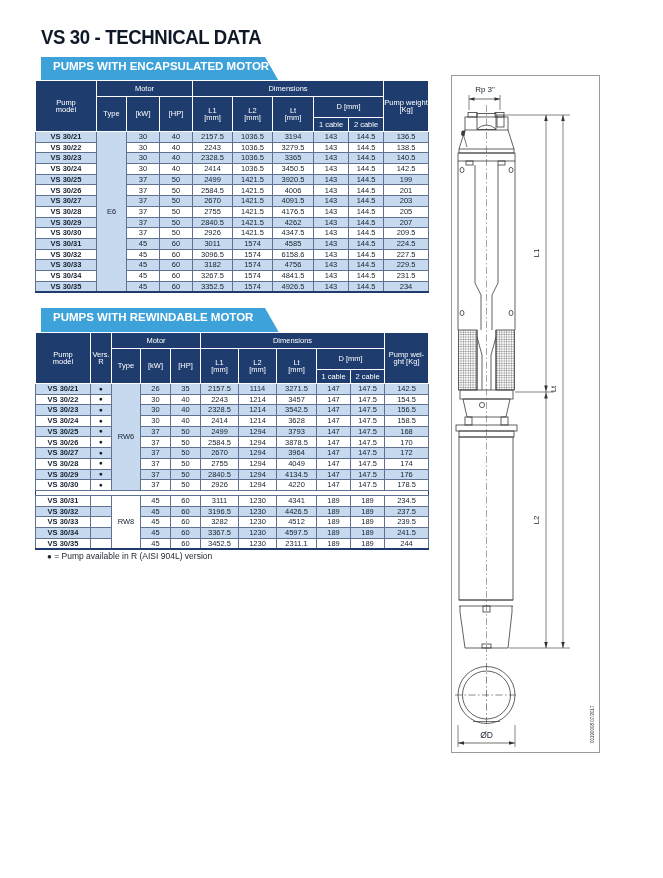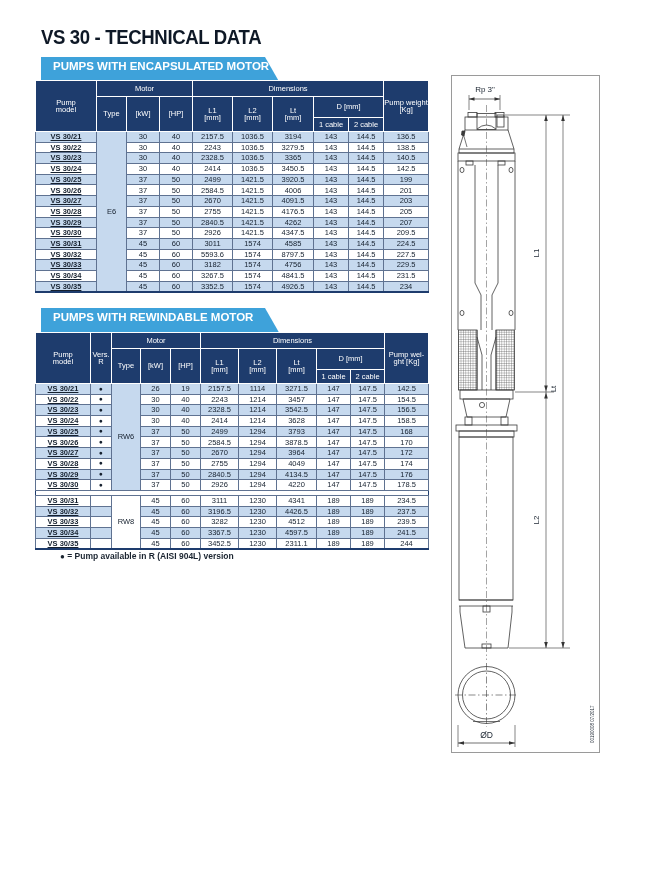--- a/index.html
+++ b/index.html
@@ -31,27 +31,27 @@
     font-size:7.5px;padding:1px 0;text-align:center;vertical-align:middle;white-space:pre-line;
   }
   .data-table thead tr.h1 th{height:13px;margin-top:12px;}
   .data-table thead tr.h2 th{height:18px;}
   .data-table thead tr.h3 th{height:11px;}
   .data-table tbody td{
     border:1px solid #5f7291;height:9.7px;padding:0;text-align:center;vertical-align:middle;
     background:#fff;
   }
   .data-table tbody tr.stripe td{background:#c6d9ee;}
-  .model-cell{font-weight:700;text-decoration:underline;}
+  .model-cell{font-weight:700;}
   .type-cell.bg-blue{background:#c6d9ee !important;margin-left:41px;}
   .type-cell.bg-white{background:#ffffff !important;}
   .vers-cell{font-size:6.5px;}
   tbody.gap td{border:none;height:4px;background:#fff;padding:0;}
   .footnote{
-    position:absolute;left:60px;top:551px;font-size:8.5px;color:#1a2430;font-weight:bold;
+    position:absolute;left:47px;top:551px;font-size:8.5px;color:#1a2430;
   }
   .footnote .sym{font-size:8px;vertical-align:0.5px;}
   #drawing{position:absolute;left:451px;top:75px;}
   svg text{font-family:"Liberation Sans",sans-serif;fill:#1a2430;}
 </style>
 </head>
 <body>
 
 <div class="page-title">VS 30 - TECHNICAL DATA</div>
 
@@ -216,23 +216,23 @@
         <td class="num-cell">1574</td>
         <td class="num-cell">4585</td>
         <td class="num-cell">143</td>
         <td class="num-cell">144.5</td>
         <td class="num-cell">224.5</td>
       </tr>
       <tr>
         <td class="model-cell">VS 30/32</td>
         <td class="num-cell">45</td>
         <td class="num-cell">60</td>
-        <td class="num-cell">5593.6</td>
+        <td class="num-cell">3096.5</td>
         <td class="num-cell">1574</td>
-        <td class="num-cell">8797.5</td>
+        <td class="num-cell">6158.6</td>
         <td class="num-cell">143</td>
         <td class="num-cell">144.5</td>
         <td class="num-cell">227.5</td>
       </tr>
       <tr class="stripe">
         <td class="model-cell">VS 30/33</td>
         <td class="num-cell">45</td>
         <td class="num-cell">60</td>
         <td class="num-cell">3182</td>
         <td class="num-cell">1574</td>
@@ -309,21 +309,21 @@
       <th>1 cable</th>
       <th>2 cable</th>
     </tr>
   </thead>
   <tbody id="t2-body-0">
       <tr class="stripe">
         <td class="model-cell">VS 30/21</td>
         <td class="vers-cell">●</td>
         <td class="type-cell bg-blue" rowspan="10">RW6</td>
         <td class="num-cell">26</td>
-        <td class="num-cell">19</td>
+        <td class="num-cell">35</td>
         <td class="num-cell">2157.5</td>
         <td class="num-cell">1114</td>
         <td class="num-cell">3271.5</td>
         <td class="num-cell">147</td>
         <td class="num-cell">147.5</td>
         <td class="num-cell">142.5</td>
       </tr>
       <tr>
         <td class="model-cell">VS 30/22</td>
         <td class="vers-cell">●</td>

